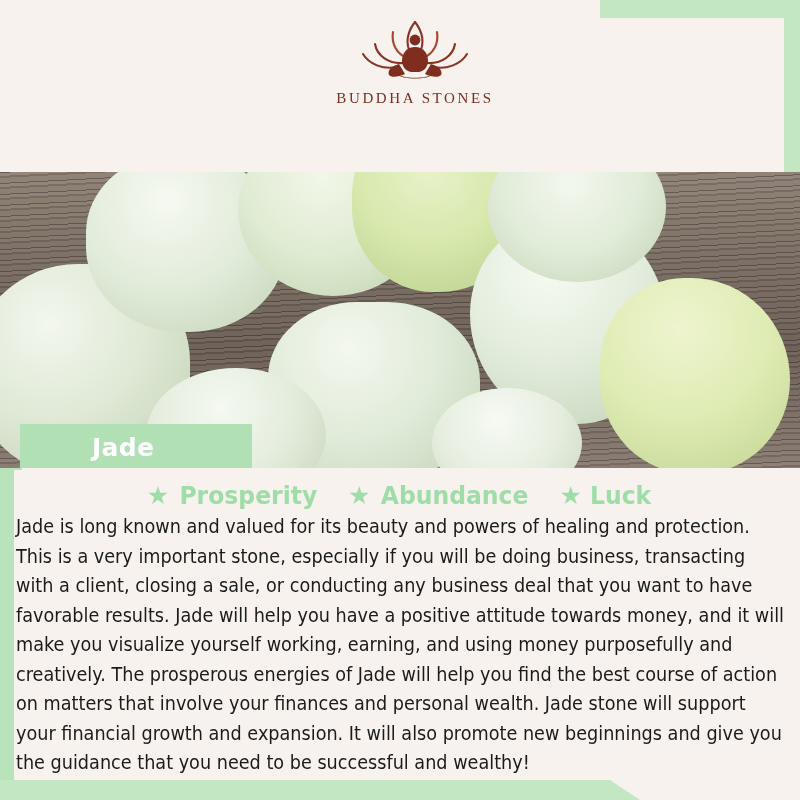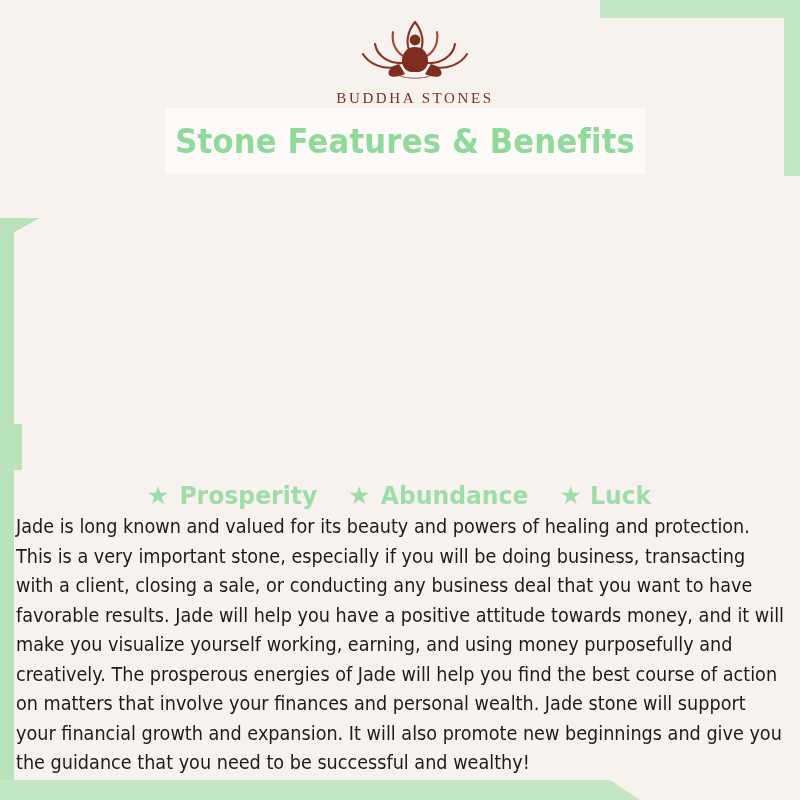--- a/index.html
+++ b/index.html
@@ -240,24 +240,39 @@
         <circle cx="66" cy="26" r="5.4"></circle>
         <path d="M66 33 C58 33, 53 39, 53 47 C53 53, 57 57, 62 58 L70 58 C75 57, 79 53, 79 47 C79 39, 74 33, 66 33 Z"></path>
         <path d="M50 50 C42 52, 38 57, 40 61 C42 64, 50 63, 56 60 Z"></path>
         <path d="M82 50 C90 52, 94 57, 92 61 C90 64, 82 63, 76 60 Z"></path>
         <path d="M48 60 C54 65, 78 65, 84 60 C80 66, 52 66, 48 60 Z"></path>
       </g>
     </svg>
     <div class="logo-wordmark">BUDDHA STONES</div>
   </div>
 
-  <div class="title-card">
-    <div class="title-text">Stone Features &amp; Benefits</div>
+
+  <div class="photo">
+    <div class="photo-wood"></div>
+
+    <div class="stone" style="left:-30px; top:92px; width:220px; height:215px; background:radial-gradient(circle at 36% 28%, #f3f7ee 0%, #dfe9d6 45%, #bfcfb1 100%); border-radius:52% 48% 46% 54%;"></div>
+    <div class="stone" style="left:86px; top:-18px; width:200px; height:178px; background:radial-gradient(circle at 40% 26%, #f6f9f1 0%, #e2ecdb 48%, #c4d3b6 100%); border-radius:46% 54% 50% 50%;"></div>
+    <div class="stone" style="left:238px; top:-48px; width:190px; height:172px; background:radial-gradient(circle at 44% 30%, #f2f7e9 0%, #dfebd2 50%, #c0d1ae 100%); border-radius:50%;"></div>
+    <div class="stone" style="left:352px; top:-60px; width:176px; height:180px; background:radial-gradient(circle at 44% 32%, #e8f2c9 0%, #d7e8ad 48%, #b8cf8c 100%); border-radius:48% 52% 52% 48%;"></div>
+    <div class="stone" style="left:268px; top:130px; width:212px; height:180px; background:radial-gradient(circle at 38% 26%, #f4f8ef 0%, #e0ebd9 48%, #c2d2b6 100%); border-radius:42% 44% 46% 48%;"></div>
+    <div class="stone" style="left:470px; top:44px; width:196px; height:208px; background:radial-gradient(circle at 40% 26%, #f6faf2 0%, #e2ecdc 48%, #c3d3b8 100%); border-radius:48% 52% 46% 54%;"></div>
+    <div class="stone" style="left:600px; top:106px; width:190px; height:196px; background:radial-gradient(circle at 42% 26%, #eef4cf 0%, #dfecb4 48%, #c1d492 100%); border-radius:46% 54% 50% 50%;"></div>
+    <div class="stone" style="left:488px; top:-40px; width:178px; height:150px; background:radial-gradient(circle at 46% 34%, #f3f8ee 0%, #e0ebd8 52%, #c3d2b4 100%); border-radius:50%;"></div>
+    <div class="stone" style="left:146px; top:196px; width:180px; height:134px; background:radial-gradient(circle at 42% 30%, #f5f9f1 0%, #e3ecdc 52%, #c6d4ba 100%); border-radius:50%;"></div>
+    <div class="stone" style="left:432px; top:216px; width:150px; height:110px; background:radial-gradient(circle at 44% 30%, #f7faf4 0%, #e6eee0 52%, #cbd8bf 100%); border-radius:50%;"></div>
+
+    <div class="jade-label" style="top:252px;">
+      <span class="jade-label-text">Jade</span>
+    </div>
   </div>
-
 
   <div class="benefits">
     <div class="benefit">
       <span class="benefit-star">★</span>
       <span class="benefit-label">Prosperity</span>
     </div>
     <div class="benefit">
       <span class="benefit-star">★</span>
       <span class="benefit-label">Abundance</span>
     </div>

